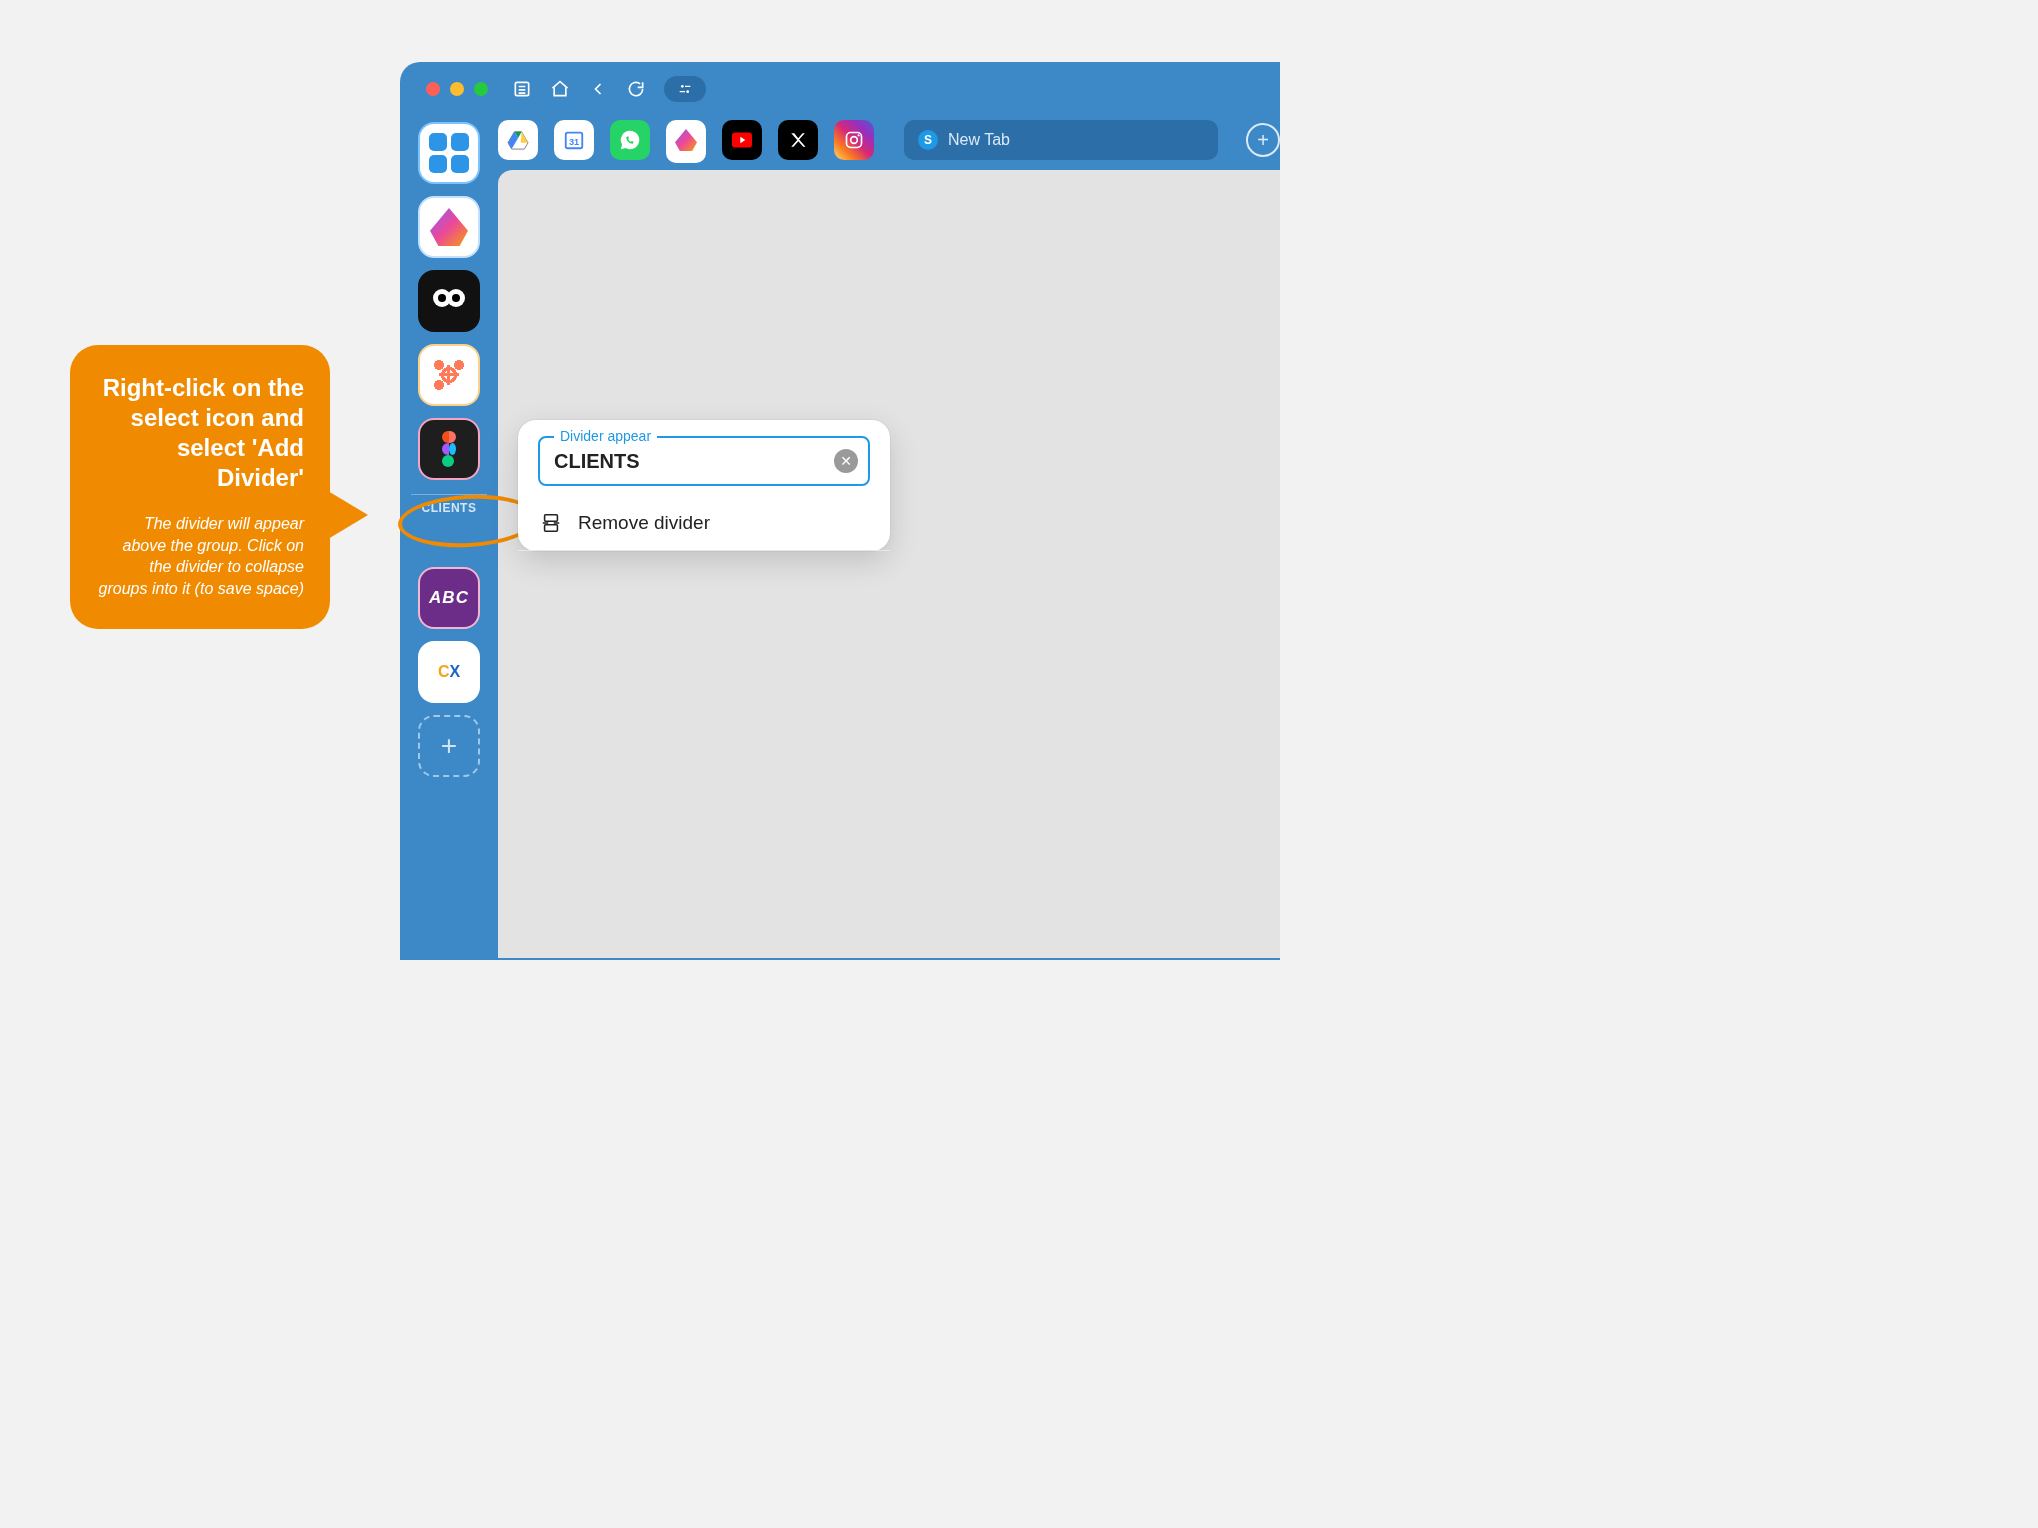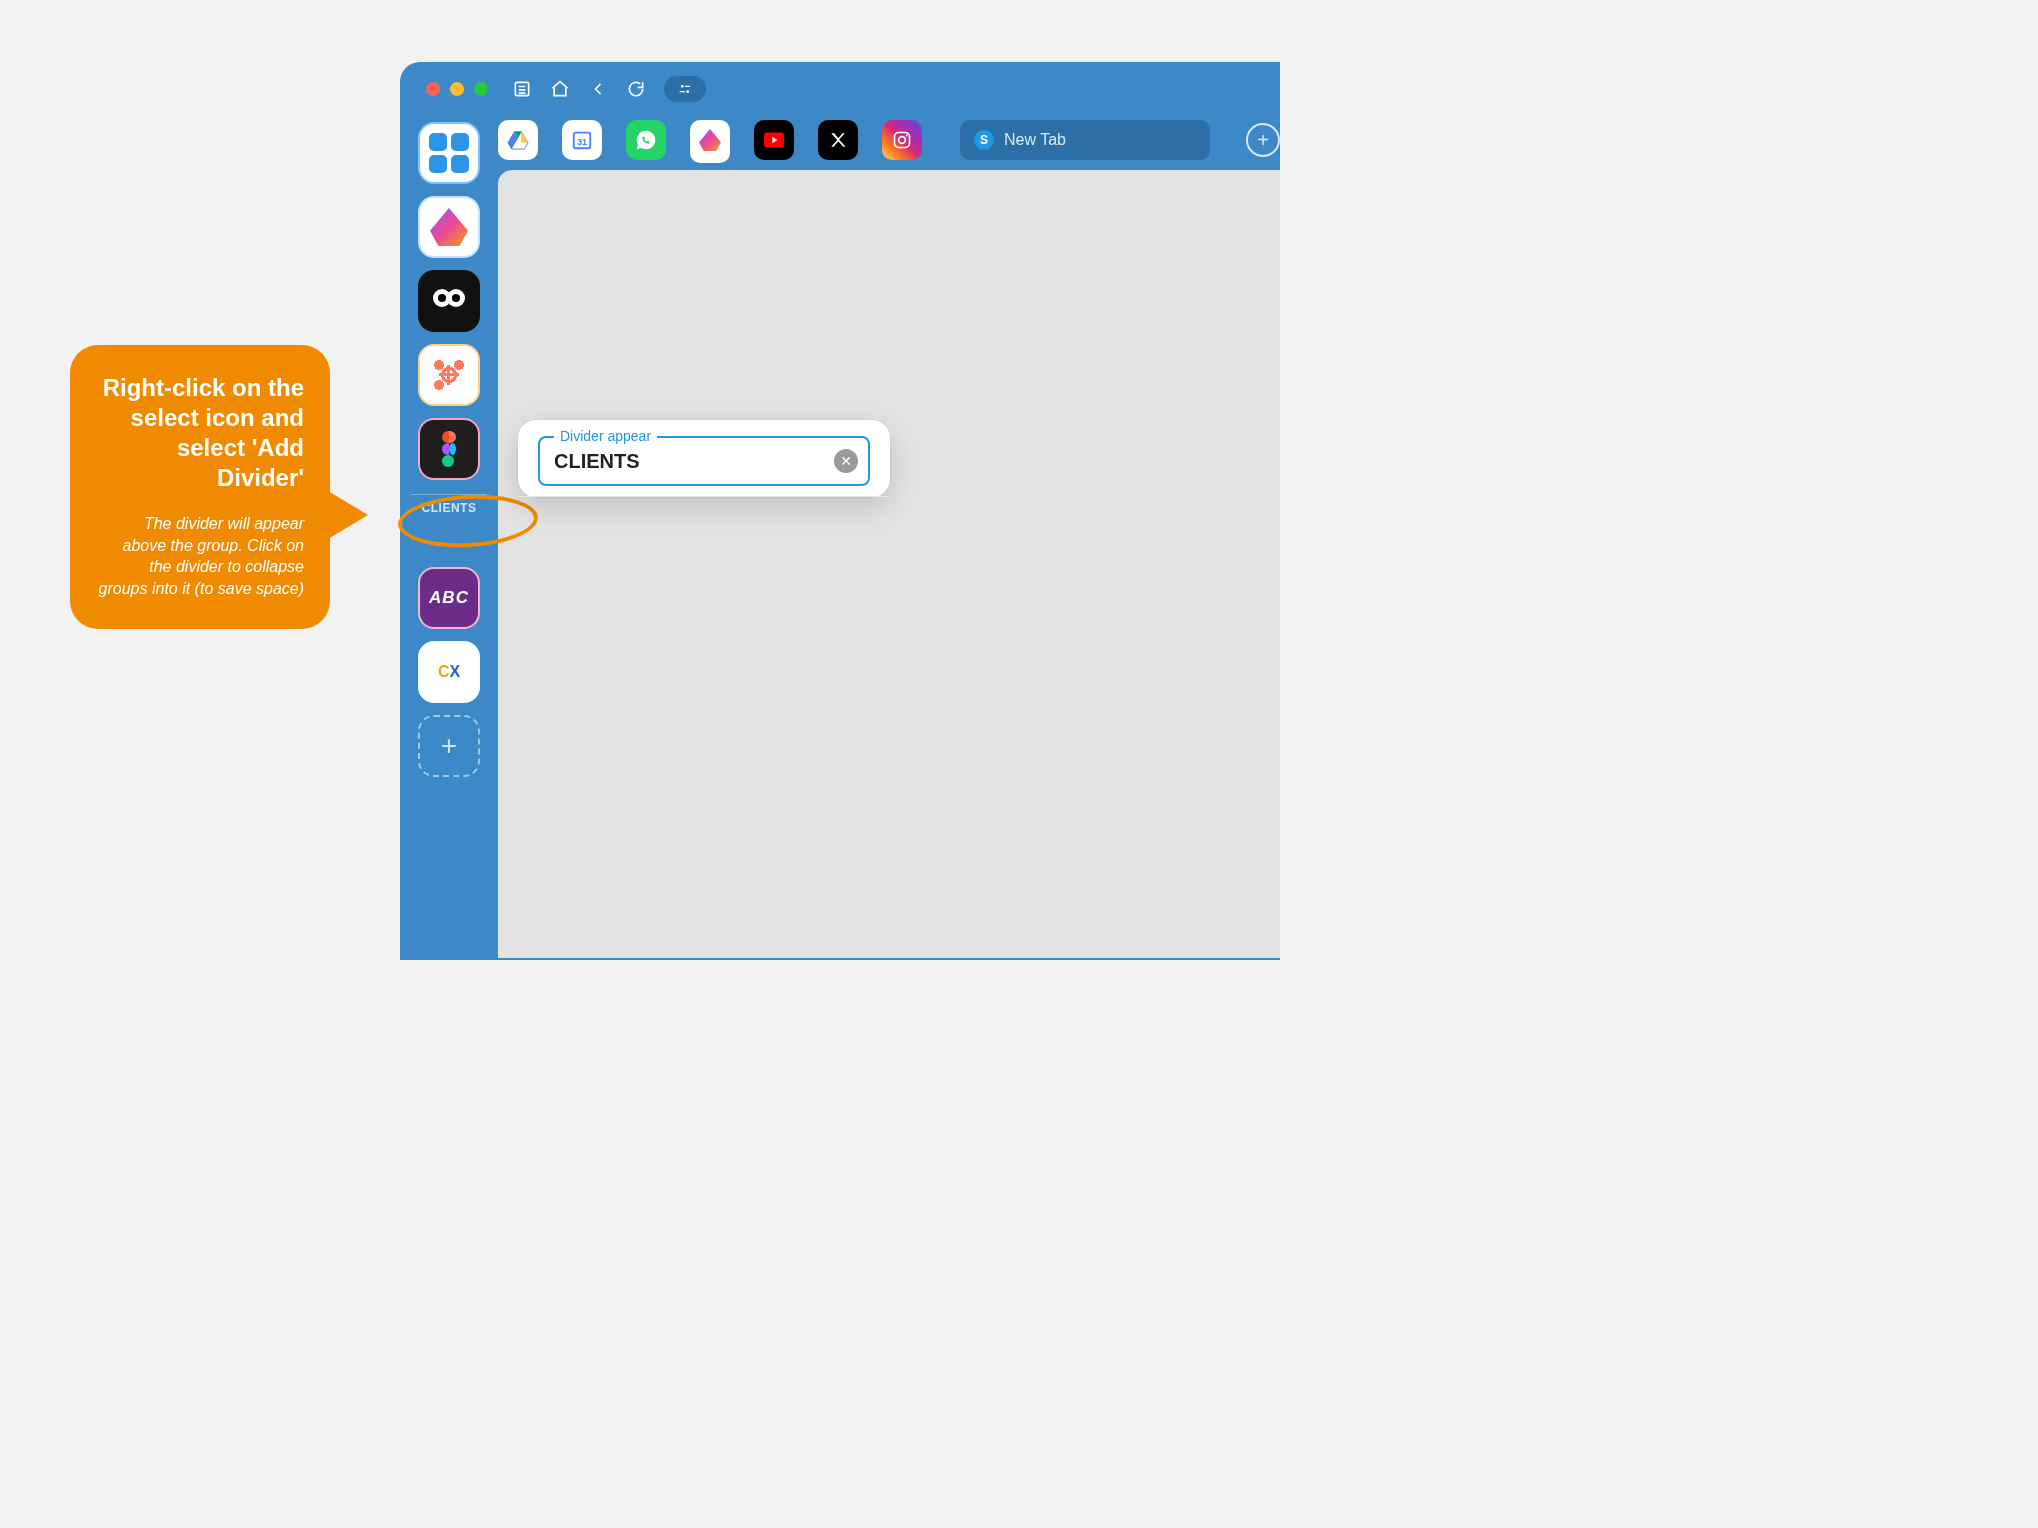--- a/index.html
+++ b/index.html
@@ -156,21 +156,21 @@
     .content-col {
       flex: 1;
       display: flex;
       flex-direction: column;
     }
 
     
     .tabstrip {
       display: flex;
       align-items: center;
-      gap: 24px;
+      gap: 16px;
       padding: 4px 0 10px 0;
     }
     .tab-icon {
       width: 40px; height: 40px;
       border-radius: 10px;
       background: #fff;
       display: flex; align-items: center; justify-content: center;
       font-size: 14px;
       font-weight: 700;
     }
@@ -473,16 +473,25 @@
 
 <div class="popover">
   <div class="field-wrap">
     <div class="field-label">Divider appear</div>
     <input class="field" value="CLIENTS" style="">
     <div class="clear-btn">
       <span>✕</span>
     </div>
   </div>
 
+  <div class="menu-row">
+    <svg viewBox="0 0 24 24">
+        <rect x="5" y="3" width="14" height="7" rx="1"></rect>
+        <rect x="5" y="14" width="14" height="7" rx="1"></rect>
+        <line x1="3" y1="12" x2="9" y2="12"></line>
+        <line x1="15" y1="12" x2="21" y2="12"></line>
+      </svg>
+    <span>Remove divider</span>
+  </div>
 
   <div class="sep"></div>
 
 </div>
 
 </body></html>

